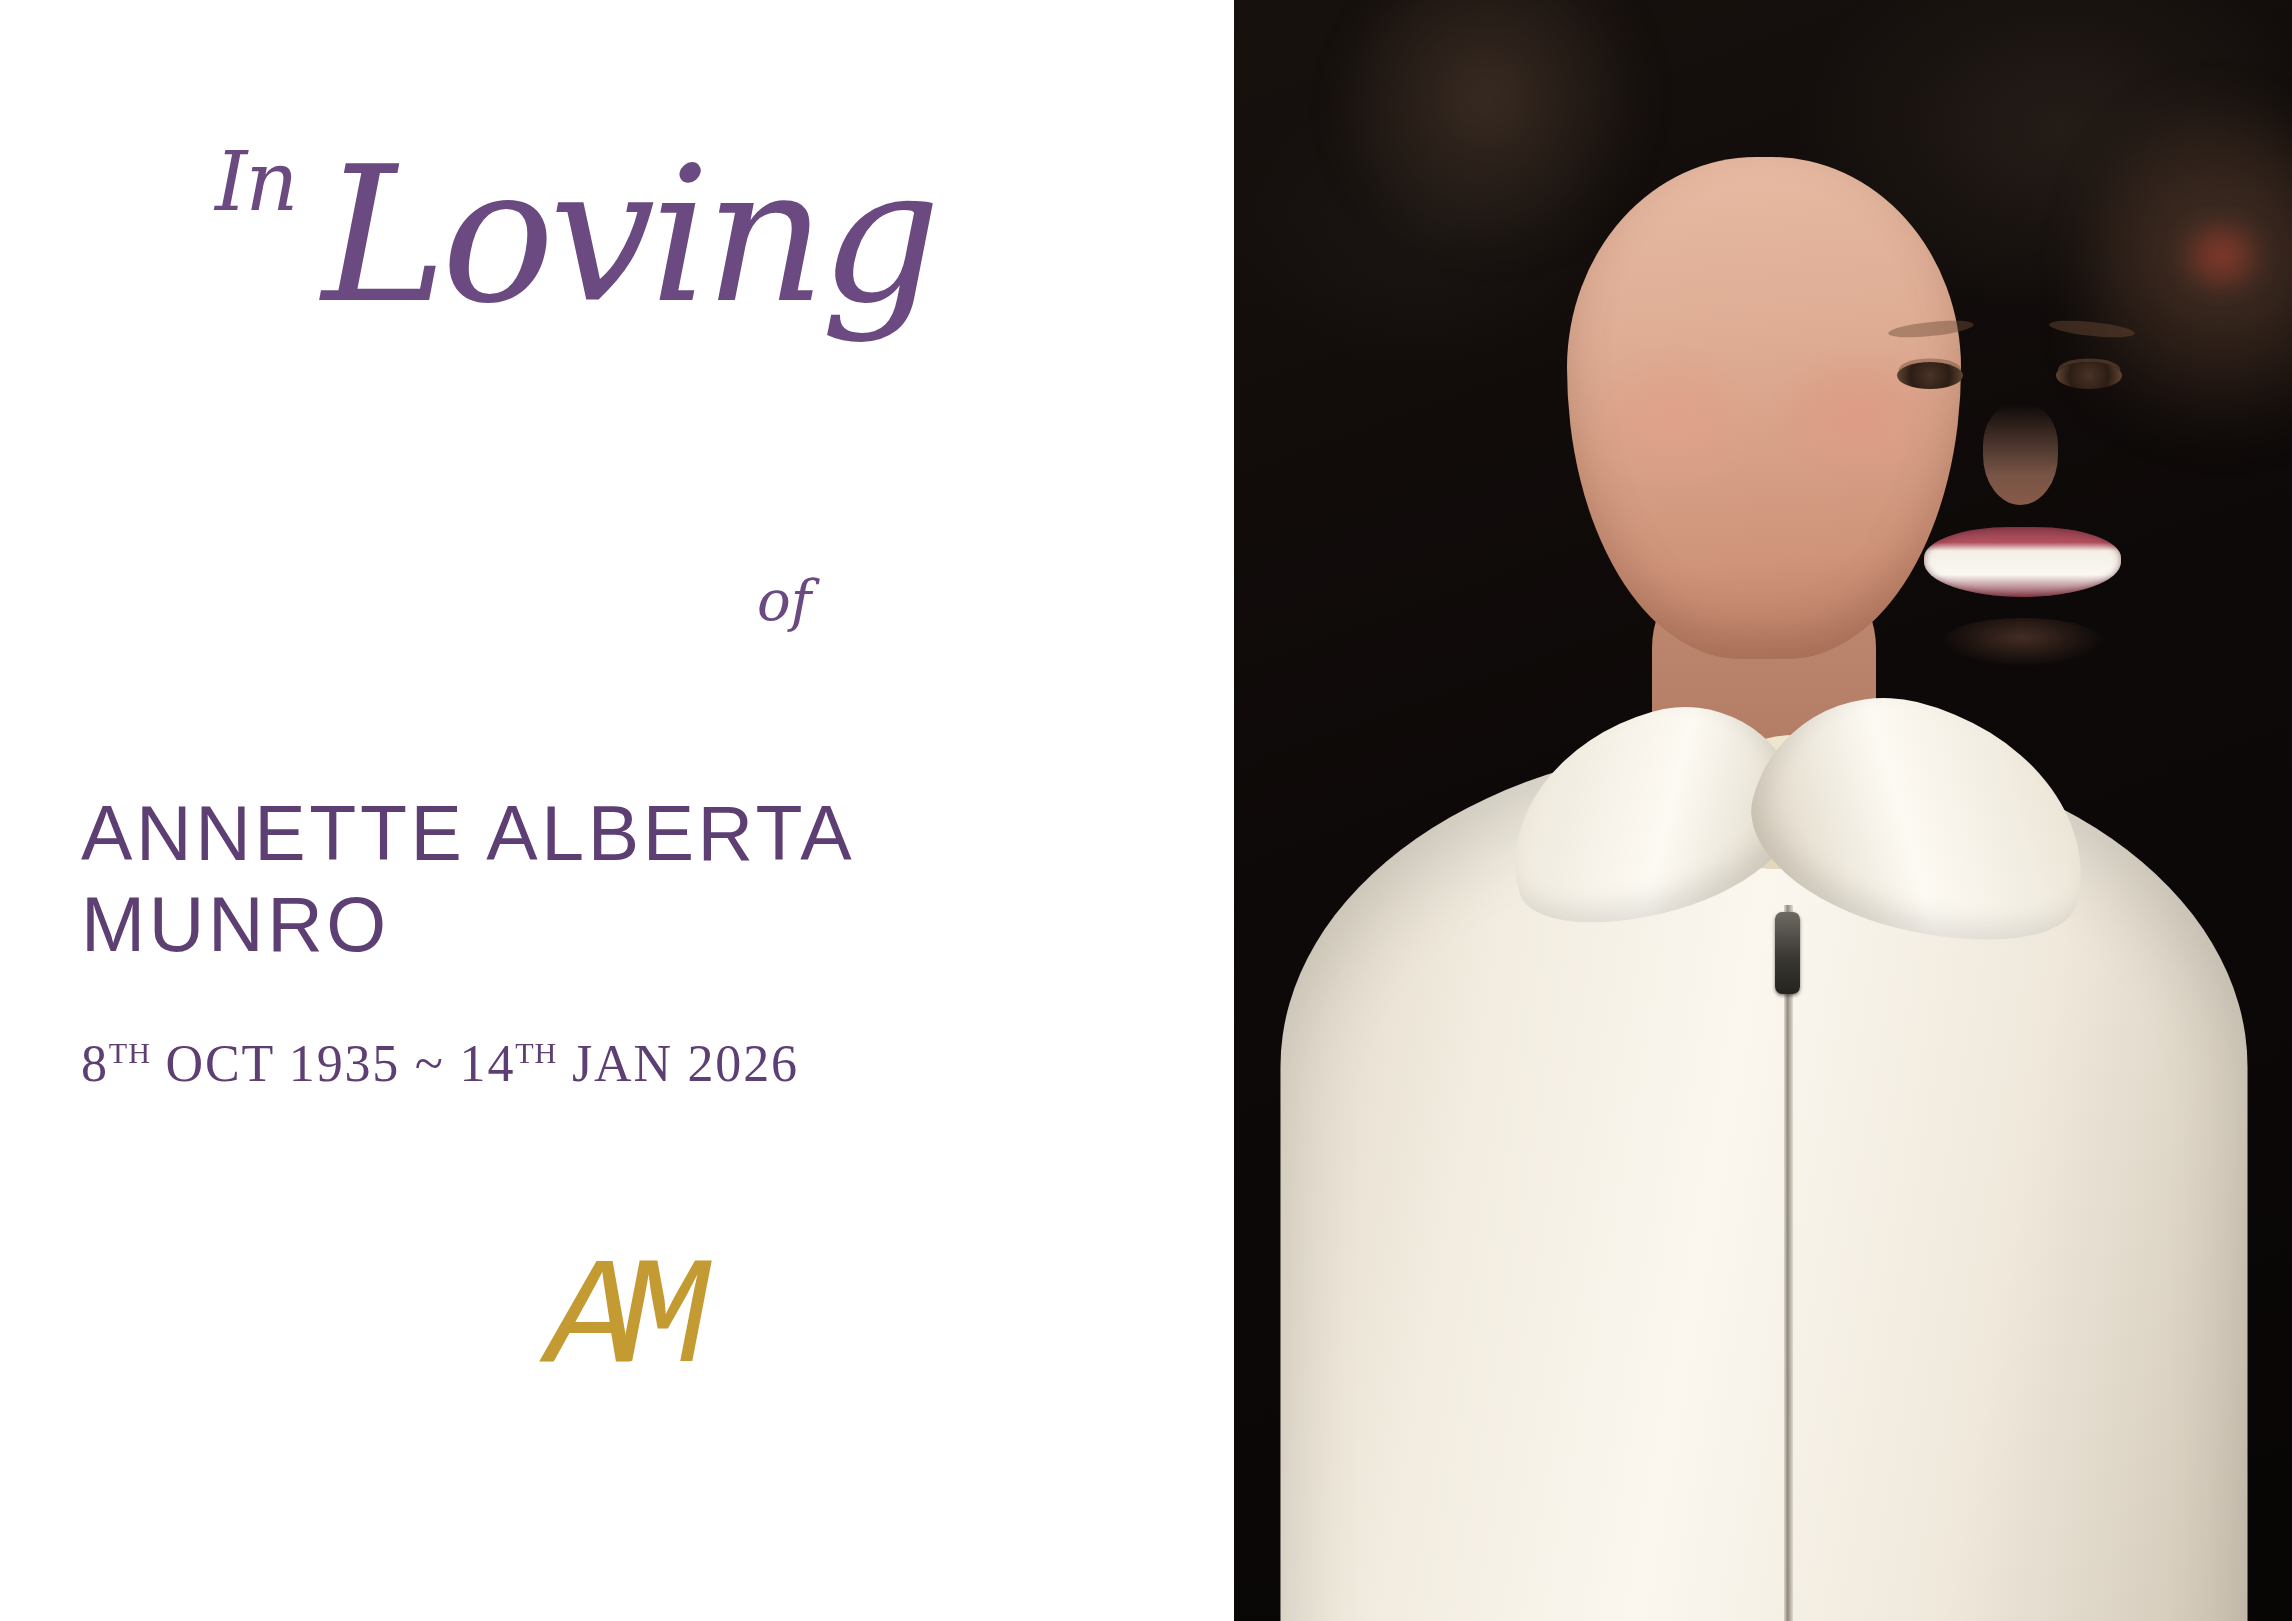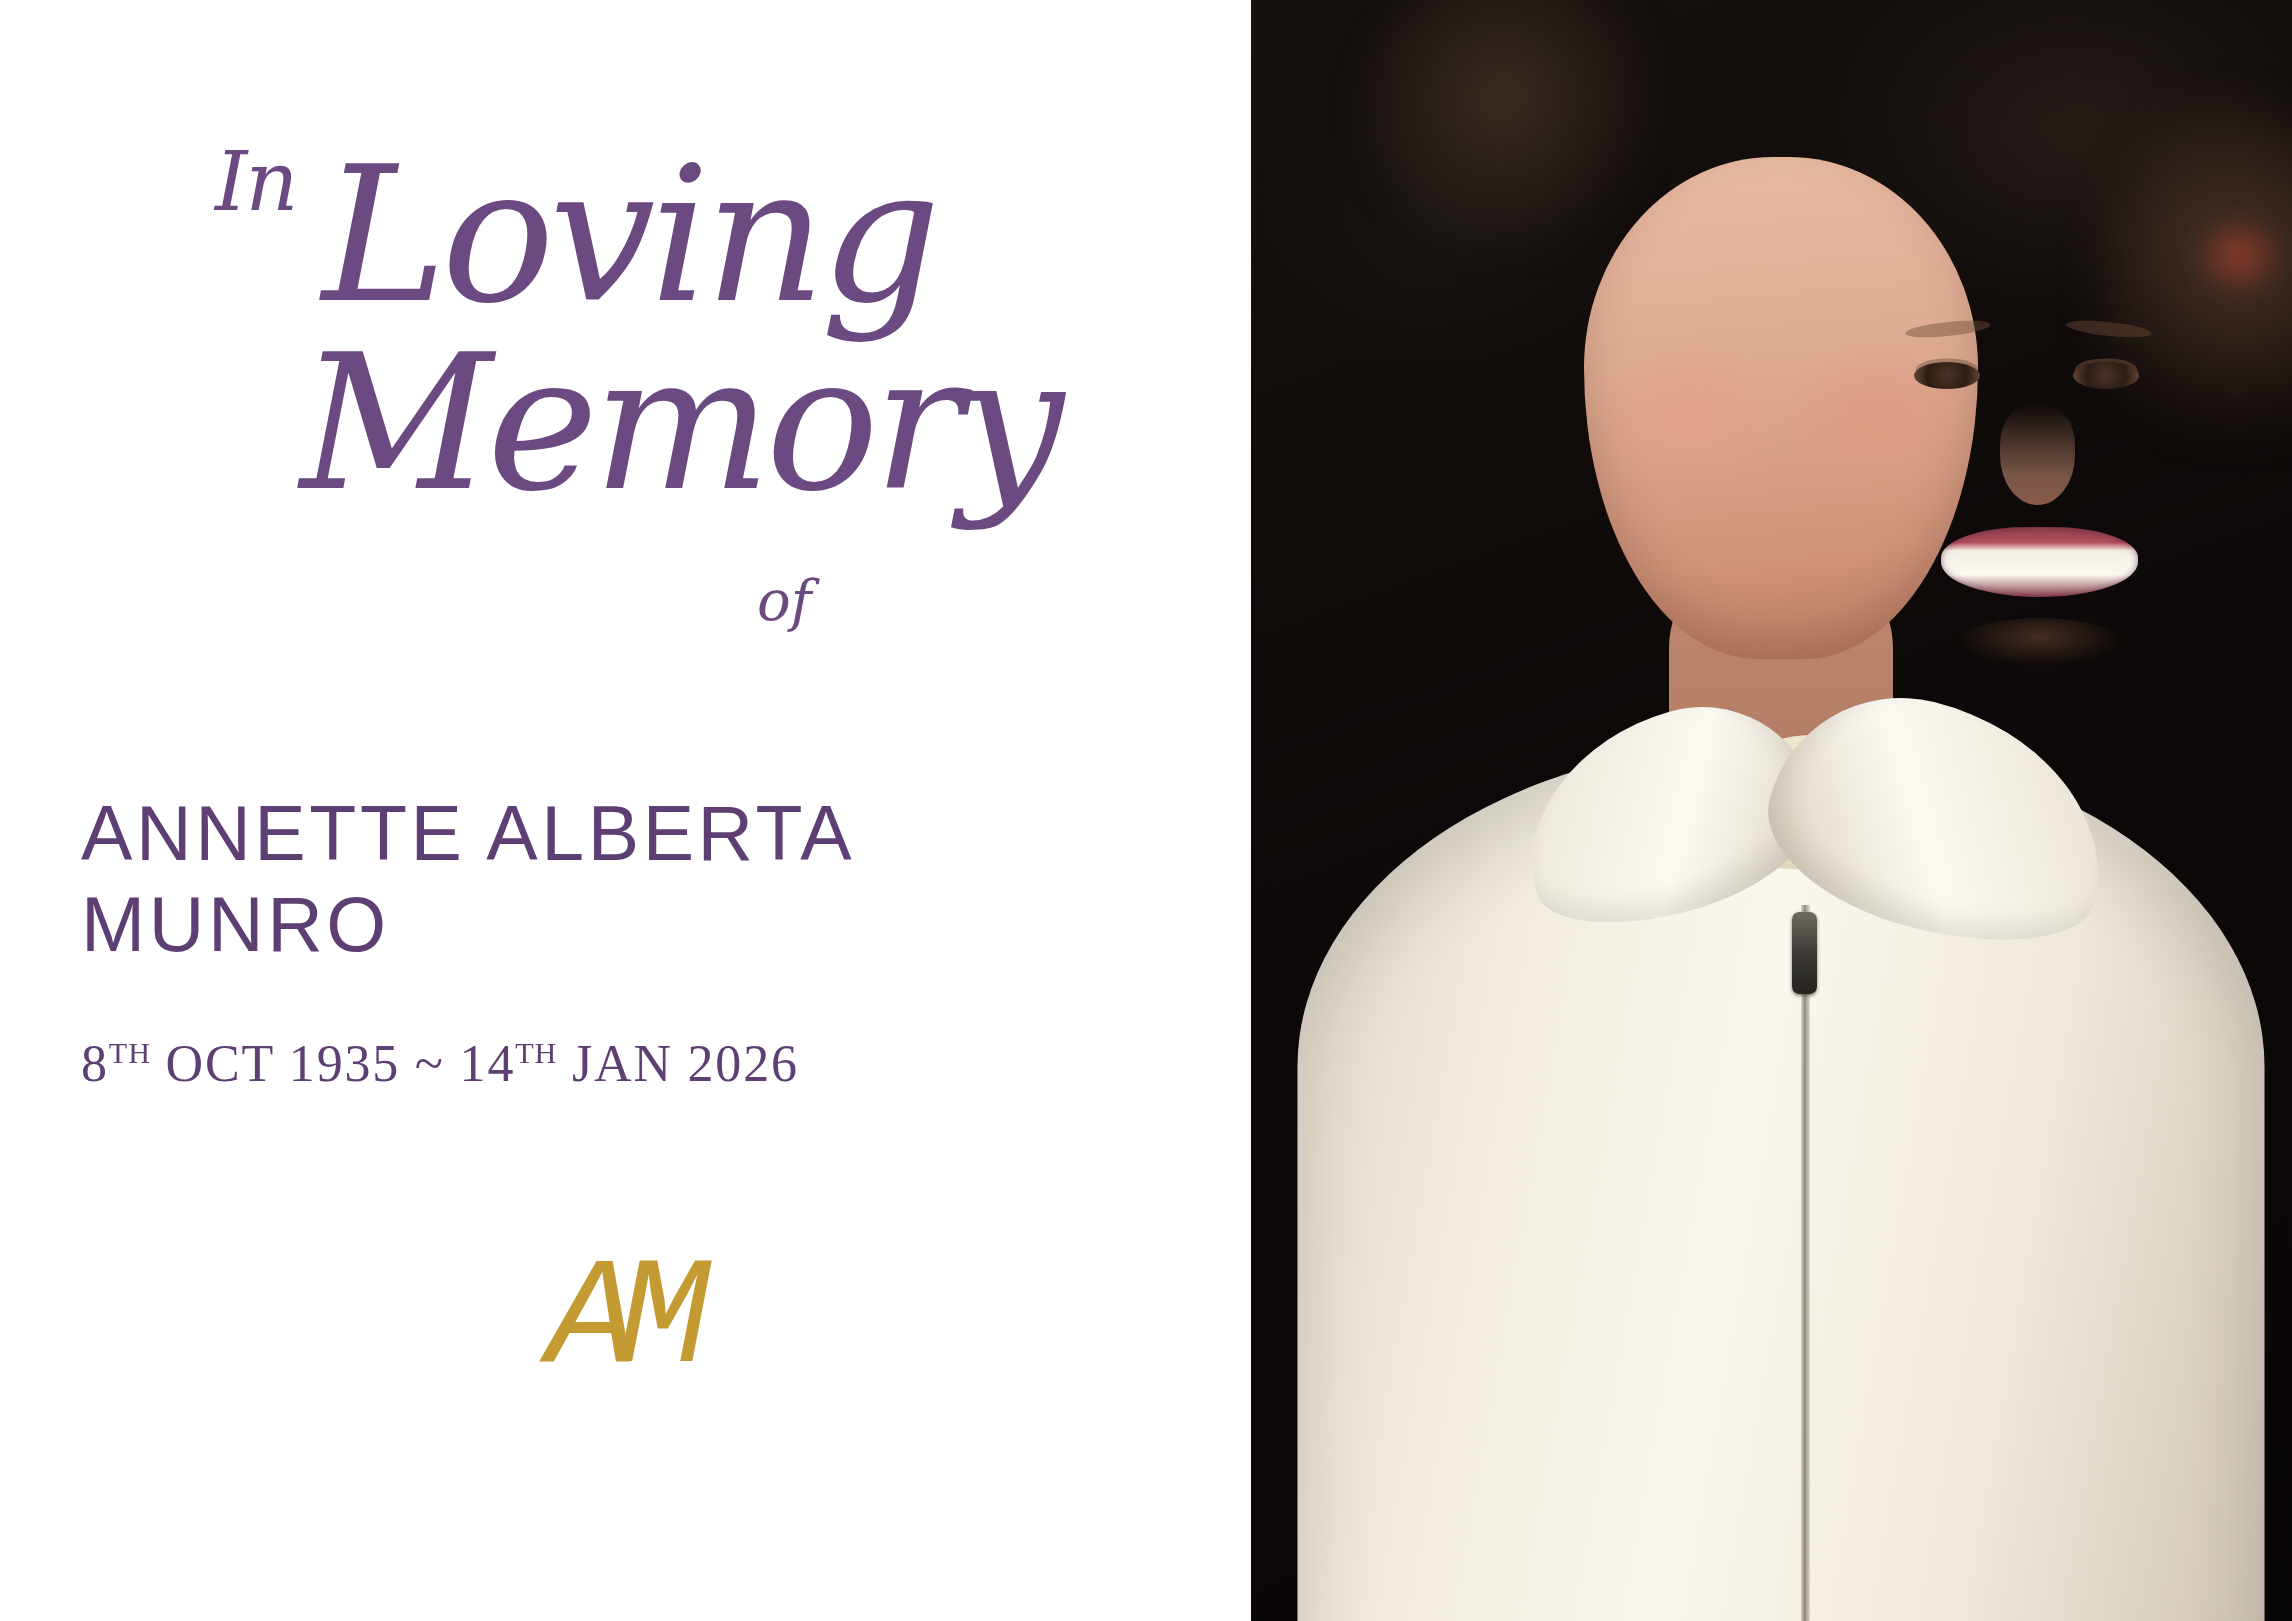--- a/index.html
+++ b/index.html
@@ -20,21 +20,20 @@
     display: flex;
     background: #ffffff;
   }
   
   .left-panel {
     position: relative;
     width: 1234px;
     height: 1621px;
     background: #ffffff;
     flex: 0 0 auto;
-    padding-left: 17px;
   }
   .line-in {
     position: absolute;
     left: 215px;
     top: 134px;
     font-family: "DejaVu Serif", serif;
     font-style: italic;
     font-size: 82px;
     color: #6b4a82;
     letter-spacing: -1.8px;
@@ -327,21 +326,20 @@
 <body>
 
 <div class="card">
 
   <div class="left-panel">
 
     <div class="line-in">In</div>
 
     <div class="line-loving">Loving</div>
 
-    <div class="line-memory">Memory</div>
 
     <div class="line-of">of</div>
 
     <div class="deceased-name">
       <span class="nm1">ANNETTE ALBERTA</span>
       <span class="nm2">MUNRO</span>
     </div>
 
     <div class="dates-line">
       <span>8</span><sup>TH</sup><span> OCT 1935 ~ 14</span><sup>TH</sup><span> JAN 2026</span>

